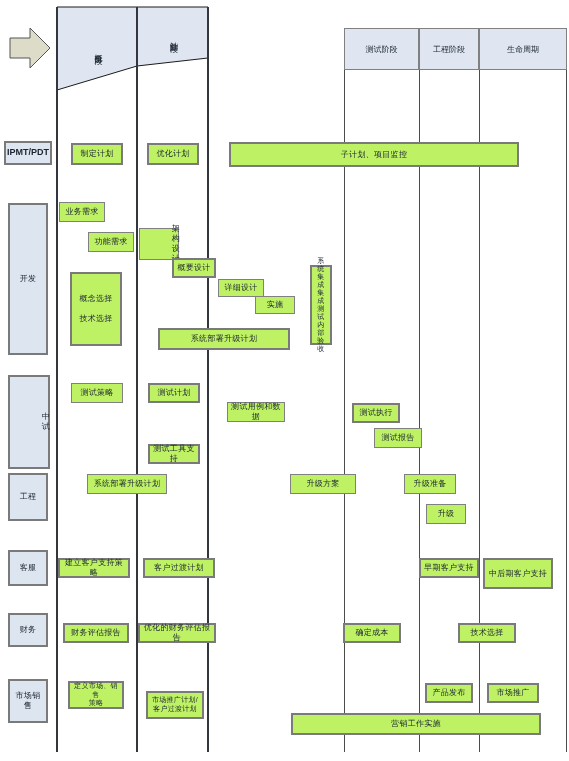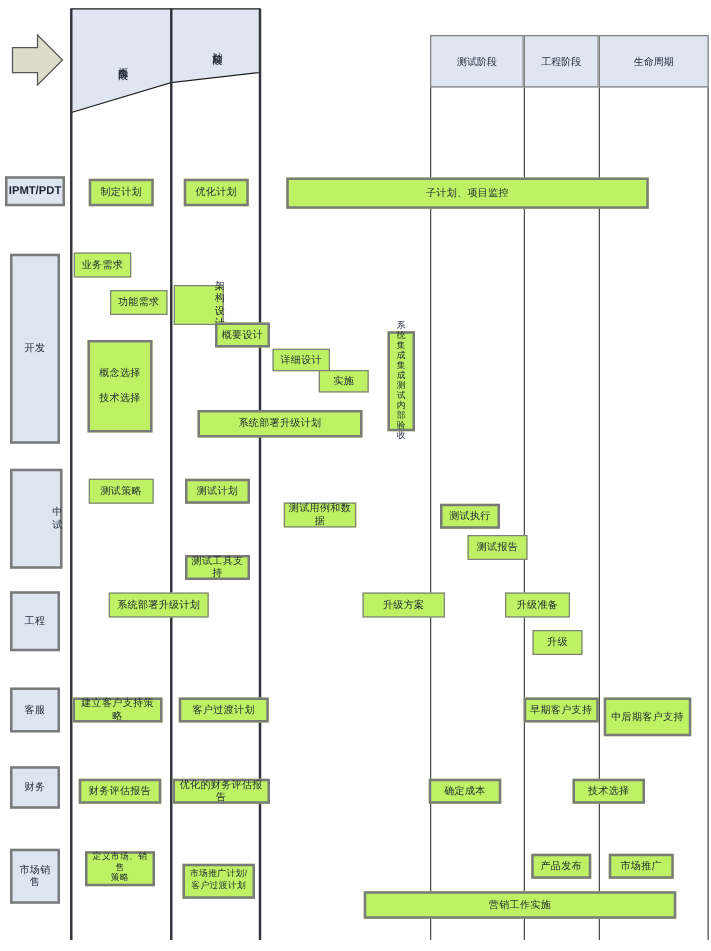--- a/index.html
+++ b/index.html
@@ -99,21 +99,21 @@
   <div class="vline thick" style="left:56px;top:7px;height:745px;"></div>
   <div class="vline thick" style="left:136px;top:7px;height:745px;"></div>
   <div class="vline thick" style="left:207px;top:7px;height:745px;"></div>
   <div class="vline" style="left:344px;top:70px;height:682px;"></div>
   <div class="vline" style="left:419px;top:70px;height:682px;"></div>
   <div class="vline" style="left:479px;top:70px;height:682px;"></div>
   <div class="vline" style="left:566px;top:70px;height:682px;"></div>
 
   <div class="box b2 lane-label ipmt" style="left:4px;top:141px;width:48px;height:24px;">IPMT/PDT</div>
   <div class="box b2 lane-label" style="left:8px;top:203px;width:40px;height:152px;">开发</div>
-  <div class="box b2 lane-label" style="left:8px;top:375px;width:40px;height:80px;padding-left:36px;">中试</div>
+  <div class="box b2 lane-label" style="left:8px;top:375px;width:40px;height:94px;padding-left:36px;">中试</div>
   <div class="box b2 lane-label" style="left:8px;top:473px;width:40px;height:48px;">工程</div>
   <div class="box b2 lane-label" style="left:8px;top:550px;width:40px;height:36px;">客服</div>
   <div class="box b2 lane-label" style="left:8px;top:613px;width:40px;height:34px;">财务</div>
   <div class="box b2 lane-label" style="left:8px;top:679px;width:40px;height:44px;">市场销售</div>
 
   <div class="box b2" style="left:71px;top:143px;width:52px;height:22px;">制定计划</div>
   <div class="box b2" style="left:147px;top:143px;width:52px;height:22px;">优化计划</div>
   <div class="box b2" style="left:229px;top:142px;width:290px;height:25px;">子计划、项目监控</div>
 
   <div class="box" style="left:59px;top:202px;width:46px;height:20px;">业务需求</div>

